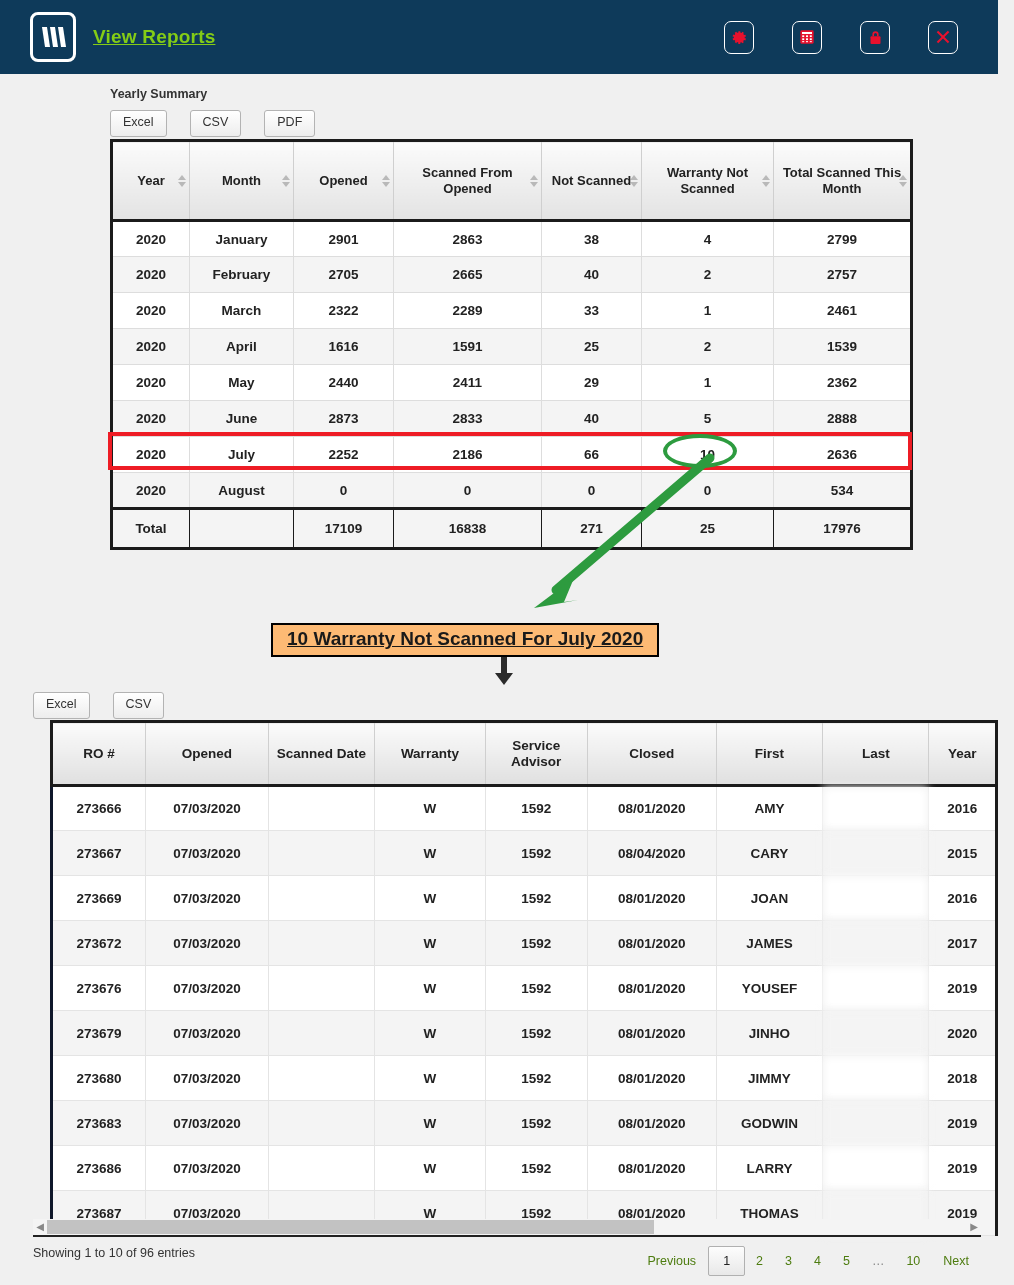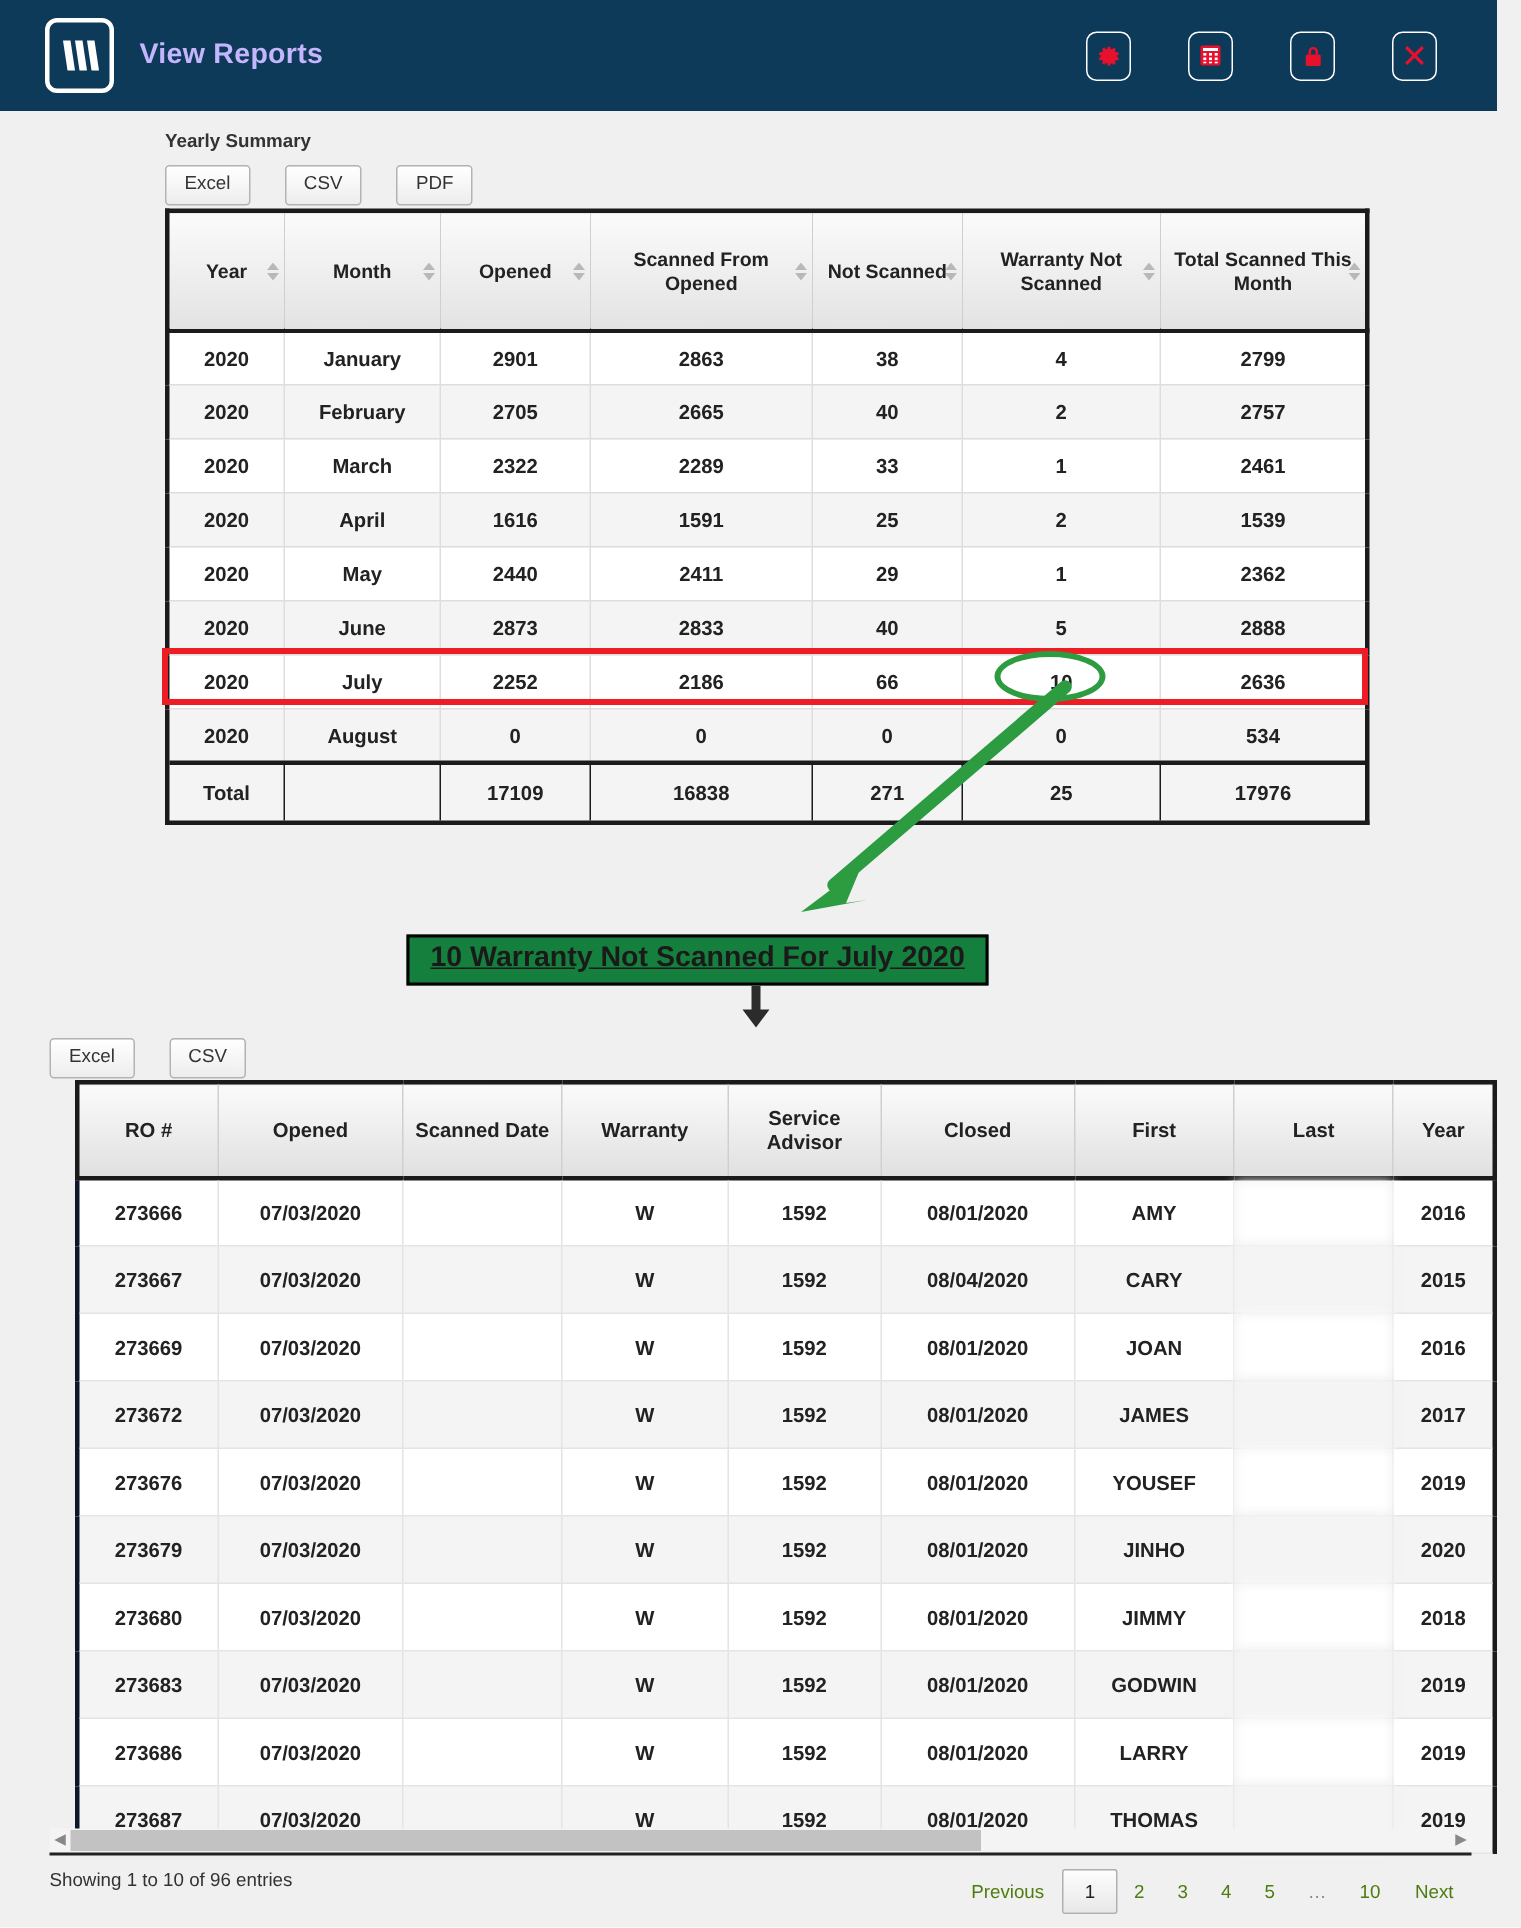--- a/index.html
+++ b/index.html
@@ -26,25 +26,26 @@
     margin-left: 30px;
     width: 46px; height: 50px;
     border: 3px solid #ffffff;
     border-radius: 8px;
     display: flex; align-items: center; justify-content: center;
     flex: none;
   }
   .logo-slashes { display: block; }
   .app-title {
     margin-left: 17px;
-    color: #c4b5fd;
+    color: #84cc16;
     font-size: 19px;
     font-weight: bold;
     letter-spacing: .2px;
     white-space: nowrap;
+    text-decoration: underline;
   }
   .header-icons {
     margin-left: auto; margin-right: 40px;
     display: flex; align-items: center; gap: 38px;
   }
   .hicon {
     width: 30px; height: 33px;
     border: 1px solid #ffffff;
     border-radius: 7px;
     display: flex; align-items: center; justify-content: center;
@@ -142,21 +143,21 @@
   }
   .green-arrow {
     position: absolute; left: 520px; top: 450px;
     width: 200px; height: 165px;
     pointer-events: none;
   }
 
   
   .banner {
     position: absolute; left: 271px; top: 623px;
-    background: #15803d;
+    background: #fdba74;
     border: 2px solid #000000;
     padding: 3px 14px 5px;
     font-size: 19px; font-weight: bold; color: #1a1a1a;
     text-decoration: underline;
     white-space: nowrap;
   }
   .down-arrow {
     position: absolute; left: 492px; top: 657px;
     width: 24px; height: 28px;
   }

